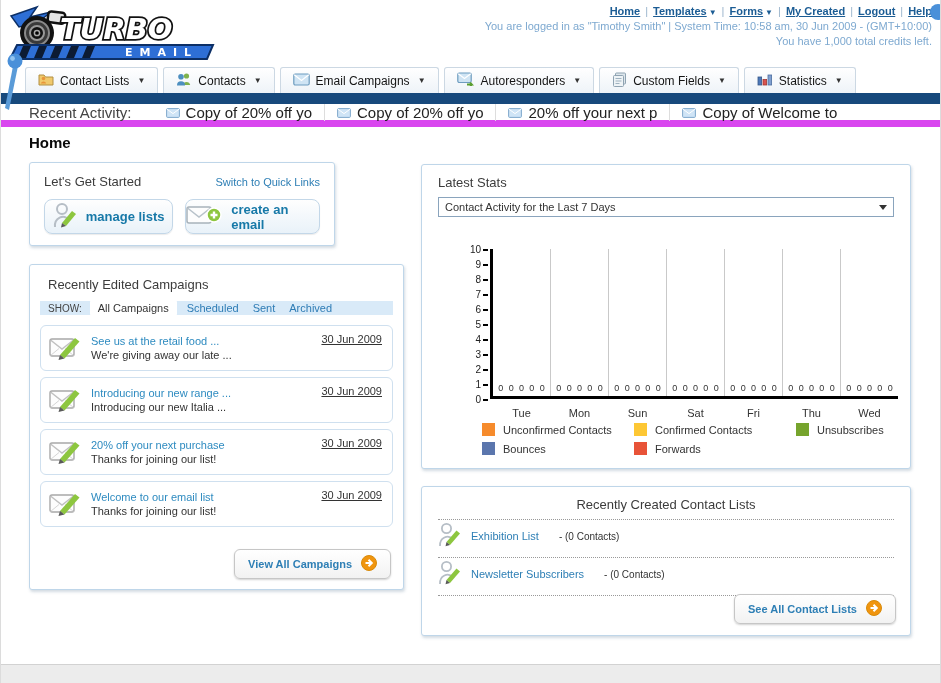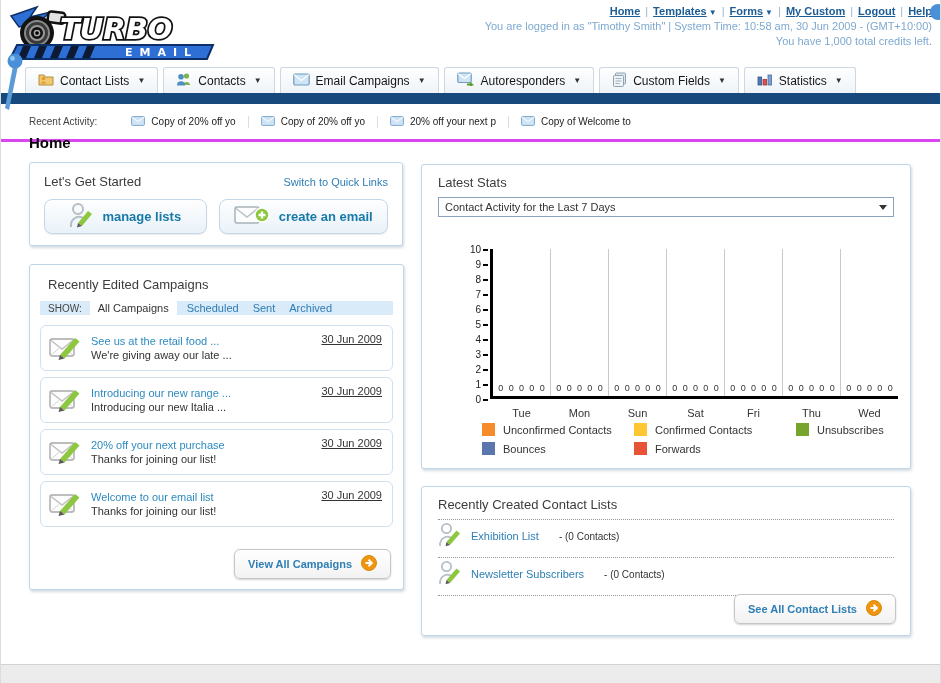--- a/index.html
+++ b/index.html
@@ -22,36 +22,36 @@
 
   
   #nav-tabs { position:absolute; left:0; top:67px; width:100%; height:26px; padding-left:24px; }
   .tab { display:inline-flex; align-items:center; gap:6px; height:26px; padding:0 12px;
          background:linear-gradient(#ffffff,#eef3f8); border:1px solid #ccd8e3; border-bottom:none;
          border-radius:3px 3px 0 0; margin-right:5px; font-size:12px; color:#151515; cursor:pointer; vertical-align:bottom; }
   .tab .caret { font-size:8px; color:#333; margin-left:2px; }
   #navy-bar { position:absolute; left:0; top:93px; width:100%; height:11px; background:#17497c; }
 
   
-  #activity-bar { position:absolute; left:0; top:104px; width:100%; height:38px;
-         border-bottom:3px solid #d946ef; font-size:10px; display:flex; align-items:center; padding-left:28px; }
+  #activity-bar { position:absolute; left:0; top:104px; width:100%; height:23px;
+         border-bottom:7px solid #d946ef; font-size:15px; display:flex; align-items:center; padding-left:28px; }
   #activity-label { color:#444; margin-right:34px; }
   .act-item { display:inline-flex; align-items:center; gap:6px; color:#222; padding-right:12px;
          margin-right:12px; border-right:1px solid #ddd; cursor:pointer; }
   .act-item:last-child { border-right:none; }
 
   
   #main { position:absolute; left:0; top:131px; width:100%; height:533px; }
   #page-title { position:absolute; left:28px; top:3px; font-size:15px; font-weight:bold; color:#0a0a0a; }
   .panel { position:absolute; background:#fff; border:1px solid #bfd6e9; border-radius:3px;
            box-shadow:1px 2px 3px rgba(110,135,160,0.30); }
   .panel-title { font-size:13px; color:#3c3c3c; }
 
   
-  #panel-get-started { left:28px; top:31px; width:374px; height:84px; padding:11px 14px; }
+  #panel-get-started { left:28px; top:31px; width:306px; height:84px; padding:11px 14px; }
   #switch-link { position:absolute; right:14px; top:13px; font-size:11px; color:#2e7fb5; cursor:pointer; }
   .gs-buttons { display:flex; gap:12px; margin-top:10px; }
   .gs-btn { display:flex; align-items:center; justify-content:center; gap:9px; height:35px;
             border:1px solid #c3d7e8; border-radius:8px; background:linear-gradient(#fefefe,#e9f2f9);
             font-size:13px; font-weight:bold; color:#1779a8; cursor:pointer; box-shadow:0 1px 1px rgba(0,0,0,0.08); }
   #manage-lists-button { width:163px;align-items:center; }
   #create-email-button { width:170px; }
 
   
   #panel-campaigns { left:28px; top:133px; width:375px; height:326px; padding:12px 10px; }
@@ -90,21 +90,21 @@
   .cgroup:last-child { border-right:none; }
   .zeros { position:absolute; left:0; right:0; bottom:3px; display:flex; justify-content:space-evenly;
            font-size:9px; color:#333; }
   .day-label { position:absolute; top:158px; left:0; width:100%; text-align:center; font-size:11px; color:#333; }
   #legend { position:absolute; left:60px; top:258px; display:grid; grid-template-columns:152px 162px 1fr;
             grid-row-gap:6px; }
   .legend-item { display:flex; align-items:center; gap:8px; font-size:11px; color:#333; }
   .swatch { width:13px; height:13px; }
 
   
-  #panel-contact-lists { left:420px; top:355px; width:490px; height:150px; padding:10px 16px; }
+  #panel-contact-lists { left:420px; top:355px; width:490px; height:150px; padding:10px 16px;text-align:center; }
   .dotted { border-bottom:1px dotted #999; margin-top:7px; }
   .cl-row { display:flex; align-items:center; height:28px; margin-top:2px; }
   .cl-name { font-size:11px; color:#2e7fb5; cursor:pointer; margin-left:10px; }
   .cl-suffix { font-size:10px; color:#333; margin-left:20px; }
   #see-all-contact-lists-button { right:14px; bottom:11px; }
 
   
   #footer { position:absolute; left:0; bottom:0; width:100%; height:19px; background:#ececec;
             border-top:1px solid #d2d2d2; }
 </style>
@@ -134,21 +134,21 @@
 
   <div id="annotation-pin-left">
     <svg width="26" height="58" viewBox="0 0 26 58">
       <polygon points="11,13 16,13 7,57 3,55" fill="#5a9bd8"></polygon>
       <circle cx="13" cy="8" r="7.5" fill="#4a90d9"></circle>
       <circle cx="10.5" cy="5.5" r="2.4" fill="#93c4ef"></circle>
     </svg>
   </div>
 
   <div id="top-right">
-    <div id="top-links"><a>Home</a><span class="sep">|</span><a>Templates</a><span class="caret">▼</span><span class="sep">|</span><a>Forms</a><span class="caret">▼</span><span class="sep">|</span><a>My Custom</a><span class="sep">|</span><a>Logout</a><span class="sep">|</span><a>Help</a></div>
+    <div id="top-links"><a>Home</a><span class="sep">|</span><a>Templates</a><span class="caret">▼</span><span class="sep">|</span><a>Forms</a><span class="caret">▼</span><span class="sep">|</span><a>My Created</a><span class="sep">|</span><a>Logout</a><span class="sep">|</span><a>Help</a></div>
     <div class="login-line">You are logged in as "Timothy Smith" | System Time: 10:58 am, 30 Jun 2009 - (GMT+10:00)</div>
     <div class="login-line">You have 1,000 total credits left.</div>
   </div>
   <div id="annotation-dot-right"></div>
 
   <div id="nav-tabs"><div class="tab">
         <span><svg width="16" height="14" viewBox="0 0 16 14">
             <path d="M1,3 h5 l1.5,2 H15 v8 H1 Z" fill="#f0c96c" stroke="#b28f42" stroke-width="1"></path>
             <circle cx="5.5" cy="6.5" r="1.8" fill="#e8953a"></circle>
             <path d="M2.8,11.5 a2.8,2.6 0 0 1 5.4,0 Z" fill="#e8953a"></path>

